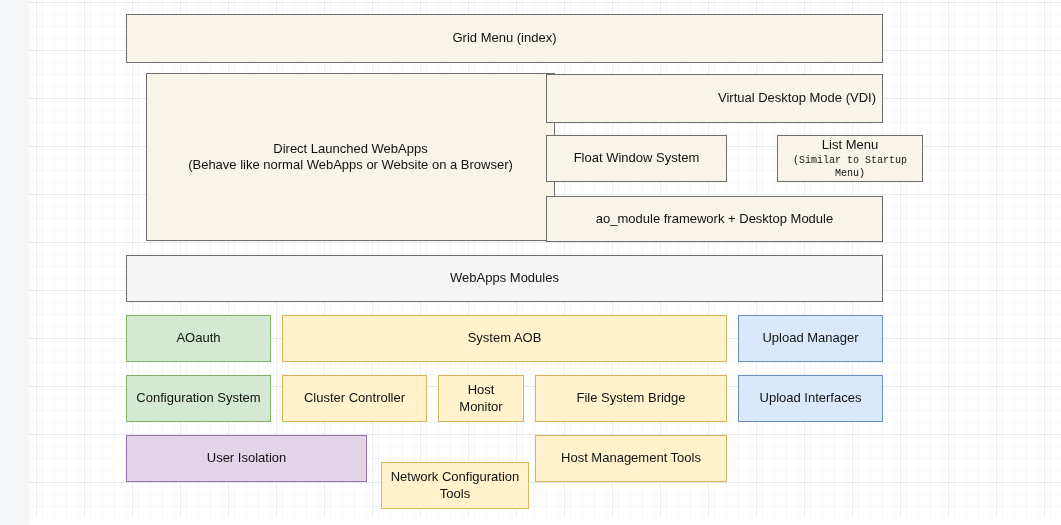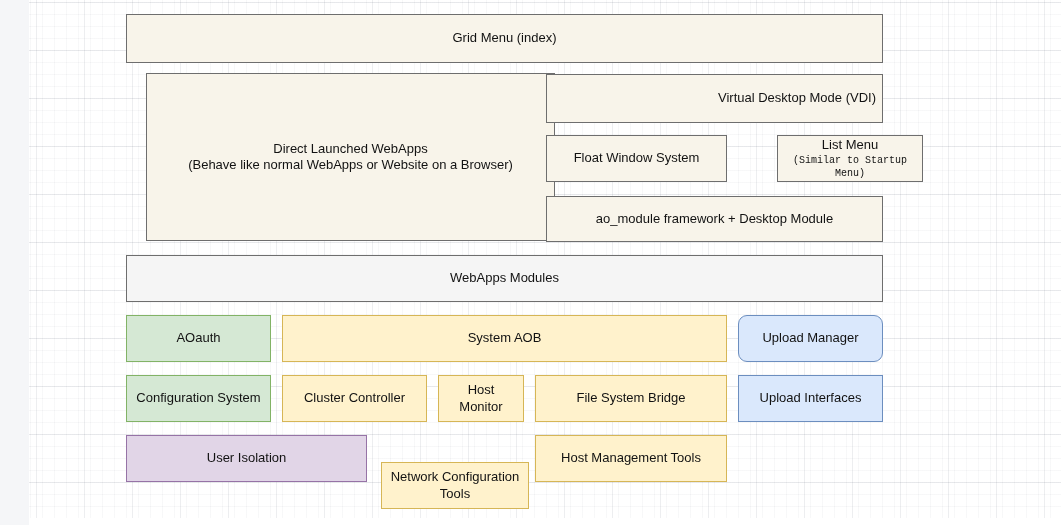--- a/index.html
+++ b/index.html
@@ -97,21 +97,21 @@
   </div>
 
   <div class="box" style="left: 126px; top: 315px; width: 145px; height: 47px; background-color: rgb(213, 232, 212); border-color: rgb(130, 179, 102);">
     <span>AOauth</span>
   </div>
 
   <div class="box" style="left: 282px; top: 315px; width: 445px; height: 47px; background-color: rgb(255, 242, 204); border-color: rgb(214, 182, 86);">
     <span>System AOB</span>
   </div>
 
-  <div class="box" style="left: 738px; top: 315px; width: 145px; height: 47px; background-color: rgb(218, 232, 252); border-color: rgb(108, 142, 191); border-radius: 9px;">
+  <div class="box" style="left: 738px; top: 315px; width: 145px; height: 47px; background-color: rgb(218, 232, 252); border-color: rgb(108, 142, 191);">
     <span>Upload Manager</span>
   </div>
 
   <div class="box" style="left: 126px; top: 375px; width: 145px; height: 47px; background-color: rgb(213, 232, 212); border-color: rgb(130, 179, 102);">
     <span>Configuration System</span>
   </div>
 
   <div class="box" style="left: 282px; top: 375px; width: 145px; height: 47px; background-color: rgb(255, 242, 204); border-color: rgb(214, 182, 86);">
     <span>Cluster Controller</span>
   </div>

